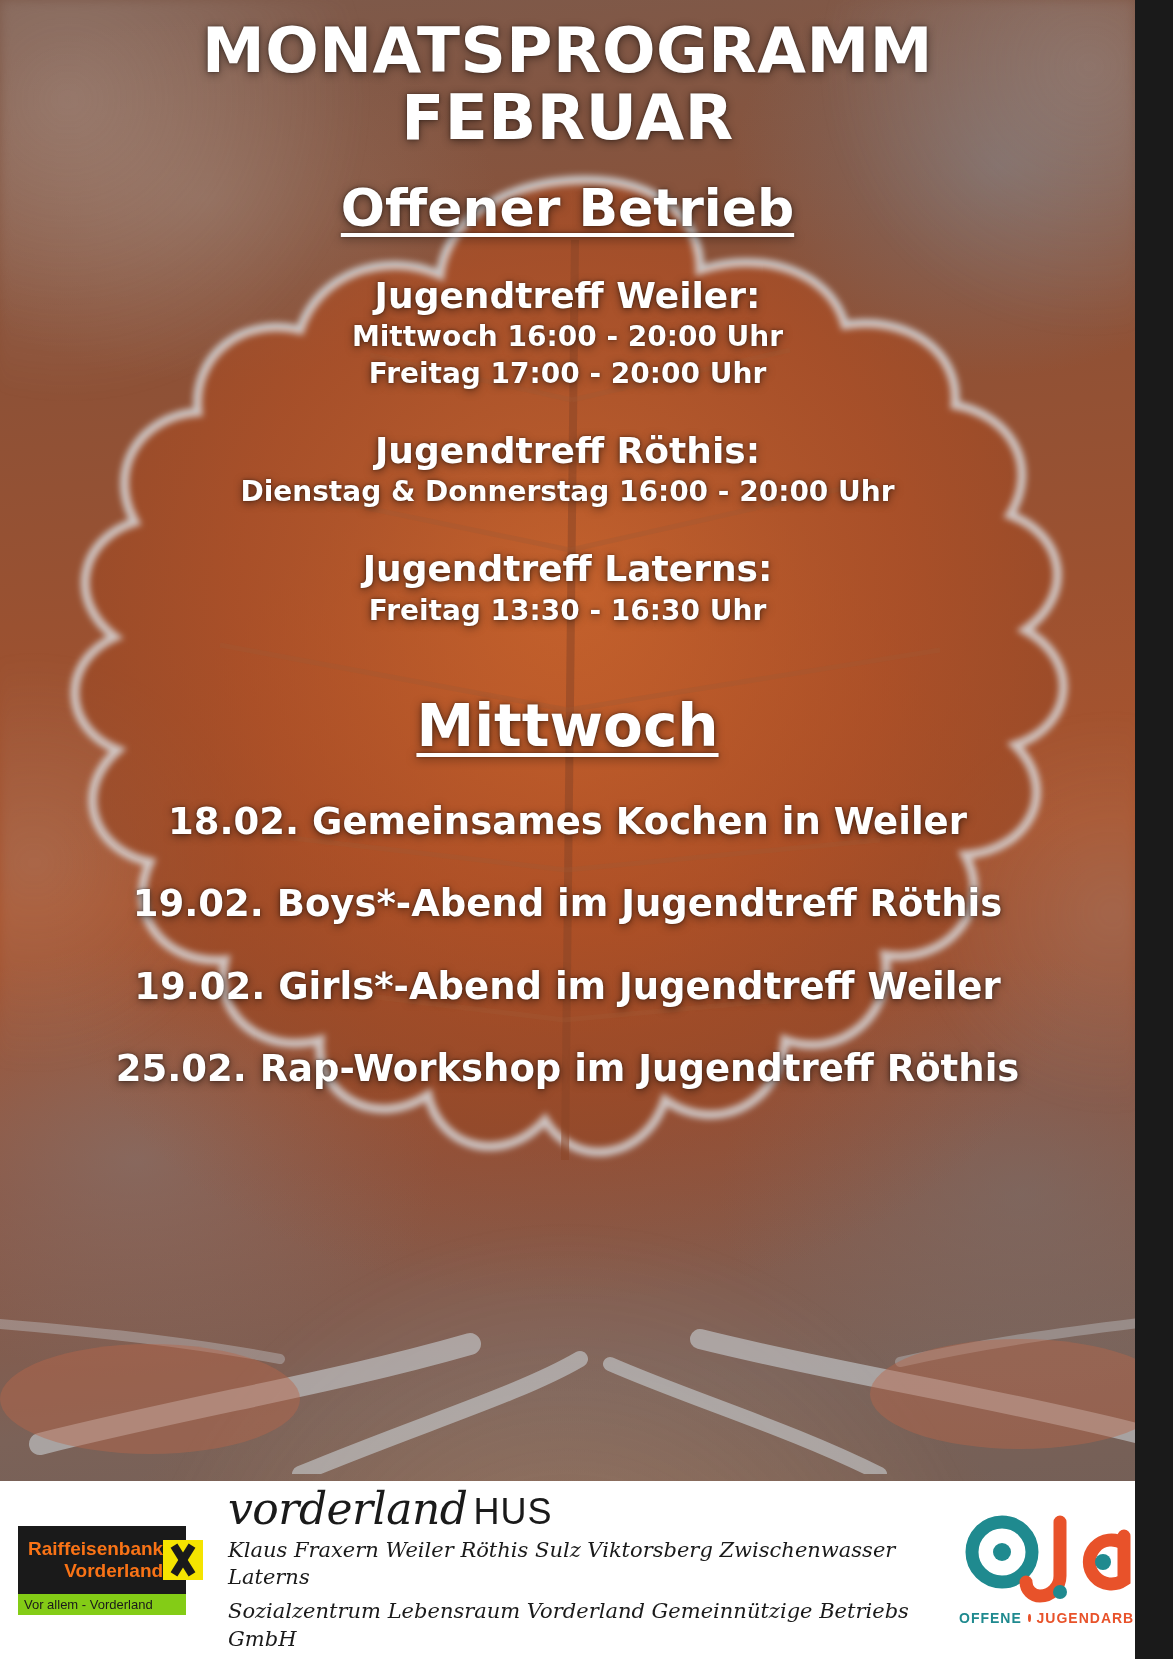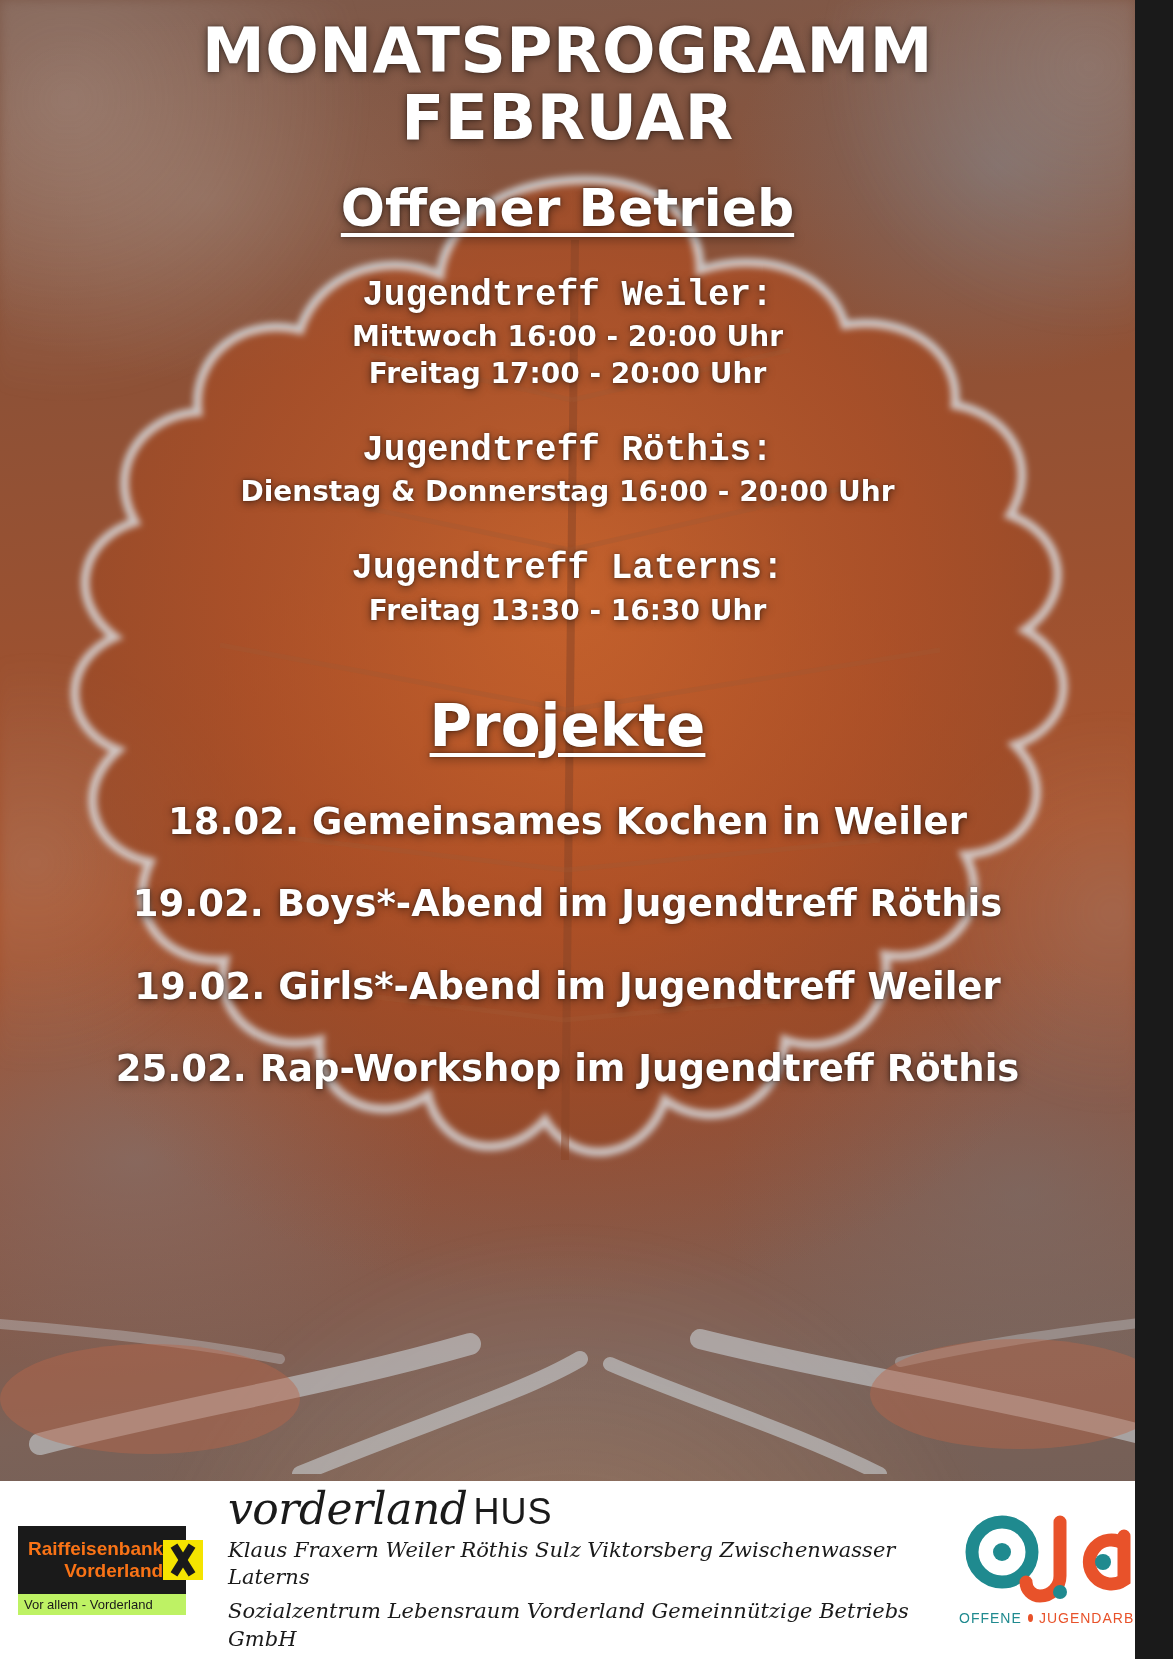--- a/index.html
+++ b/index.html
@@ -89,21 +89,21 @@
     font-size: 58px;
     margin-top: 62px;
   }
   .block { margin-top: 34px; }
   .line {
     font-weight: bold;
     font-size: 28px;
     line-height: 1.32;
     text-shadow: 0 2px 8px rgba(0,0,0,0.5), 0 0 3px rgba(0,0,0,0.45);
   }
-  .line.head { font-size: 36px; font-family: Liberation Mono, monospace; }
+  .line.head { font-size: 36px; }
   .projects { margin-top: 40px; }
   .project {
     font-weight: bold;
     font-size: 37px;
     line-height: 1.2;
     margin-bottom: 38px;
     text-shadow: 0 2px 8px rgba(0,0,0,0.5), 0 0 3px rgba(0,0,0,0.45);
   }
 
   
@@ -149,21 +149,21 @@
   .rb-mark:before, .rb-mark:after {
     content: "";
     position: absolute;
     left: 50%; top: 50%;
     width: 8px; height: 34px;
     background: #1a1a1a;
   }
   .rb-mark:before { transform: translate(-50%,-50%) rotate(32deg); }
   .rb-mark:after  { transform: translate(-50%,-50%) rotate(-32deg); }
   .rb-sub {
-    background: #bef264;
+    background: #84cc16;
     color: #1a1a1a;
     font-family: "Liberation Sans", sans-serif;
     font-size: 13px;
     padding: 3px 6px;
     text-align: left;
   }
   .vh {
     flex: 1 1 auto;
     padding-left: 42px;
     text-align: left;
@@ -197,21 +197,21 @@
     text-align: center;
   }
   .oja svg { display: block; margin: 0 auto; }
   .oja-tag {
     display: flex;
     justify-content: center;
     align-items: center;
     gap: 6px;
     margin-top: 4px;
     font-family: "Liberation Sans", sans-serif;
-    font-weight: normal;
+    font-weight: bold;
     font-size: 14px;
     letter-spacing: 1px;
   }
   .oja-tag .t { color: #1f8a8f; }
   .oja-tag .dot { width: 8px; height: 8px; background: #e8522a; border-radius: 50%; }
   .oja-tag .o { color: #e8522a; }
 </style>
 </head>
 <body>
 
@@ -331,21 +331,21 @@
     <div class="block">
       <div class="line head">Jugendtreff Röthis:</div>
       <div class="line">Dienstag &amp; Donnerstag 16:00 - 20:00 Uhr</div>
     </div>
 
     <div class="block">
       <div class="line head">Jugendtreff Laterns:</div>
       <div class="line">Freitag 13:30 - 16:30 Uhr</div>
     </div>
 
-    <div class="section-head projekte">Projekte</div>
+    <div class="section-head projekte">Mittwoch</div>
 
     <div class="projects">
       <div class="project">18.02. Gemeinsames Kochen in Weiler</div>
       <div class="project">19.02. Boys*-Abend im Jugendtreff Röthis</div>
       <div class="project">19.02. Girls*-Abend im Jugendtreff Weiler</div>
       <div class="project">25.02. Rap-Workshop im Jugendtreff Röthis</div>
     </div>
   </div>
 
   <div class="footer">

